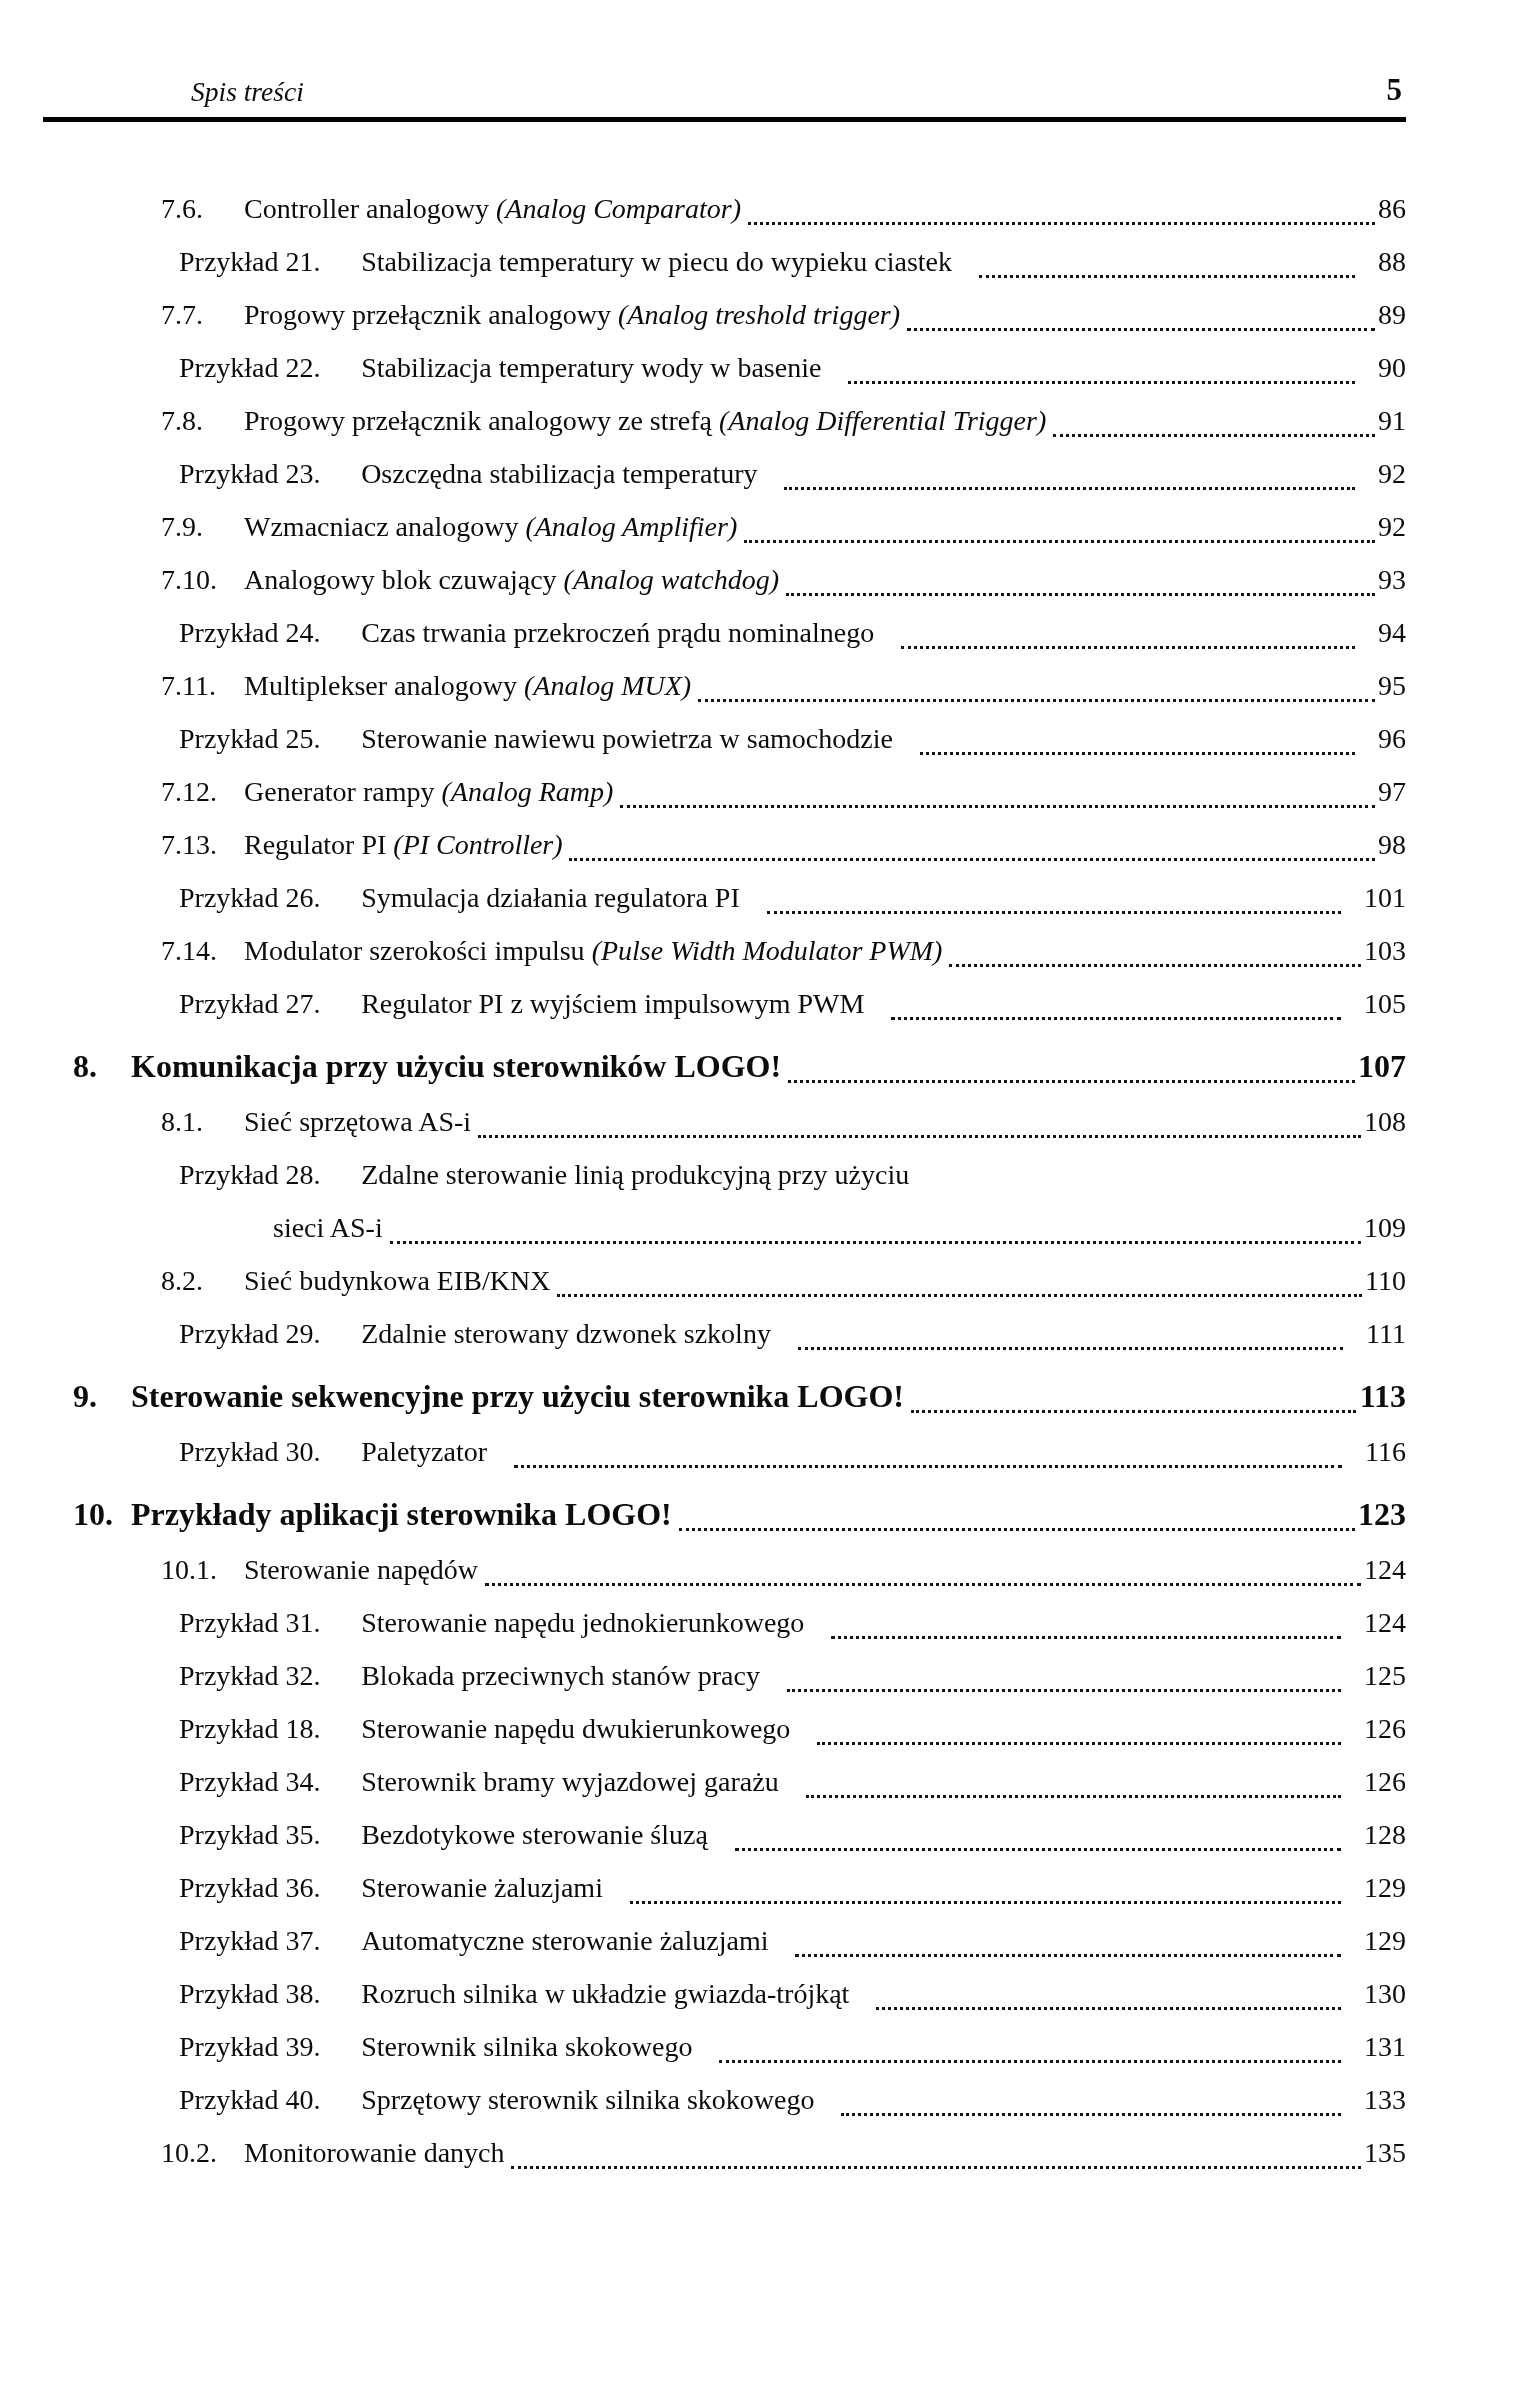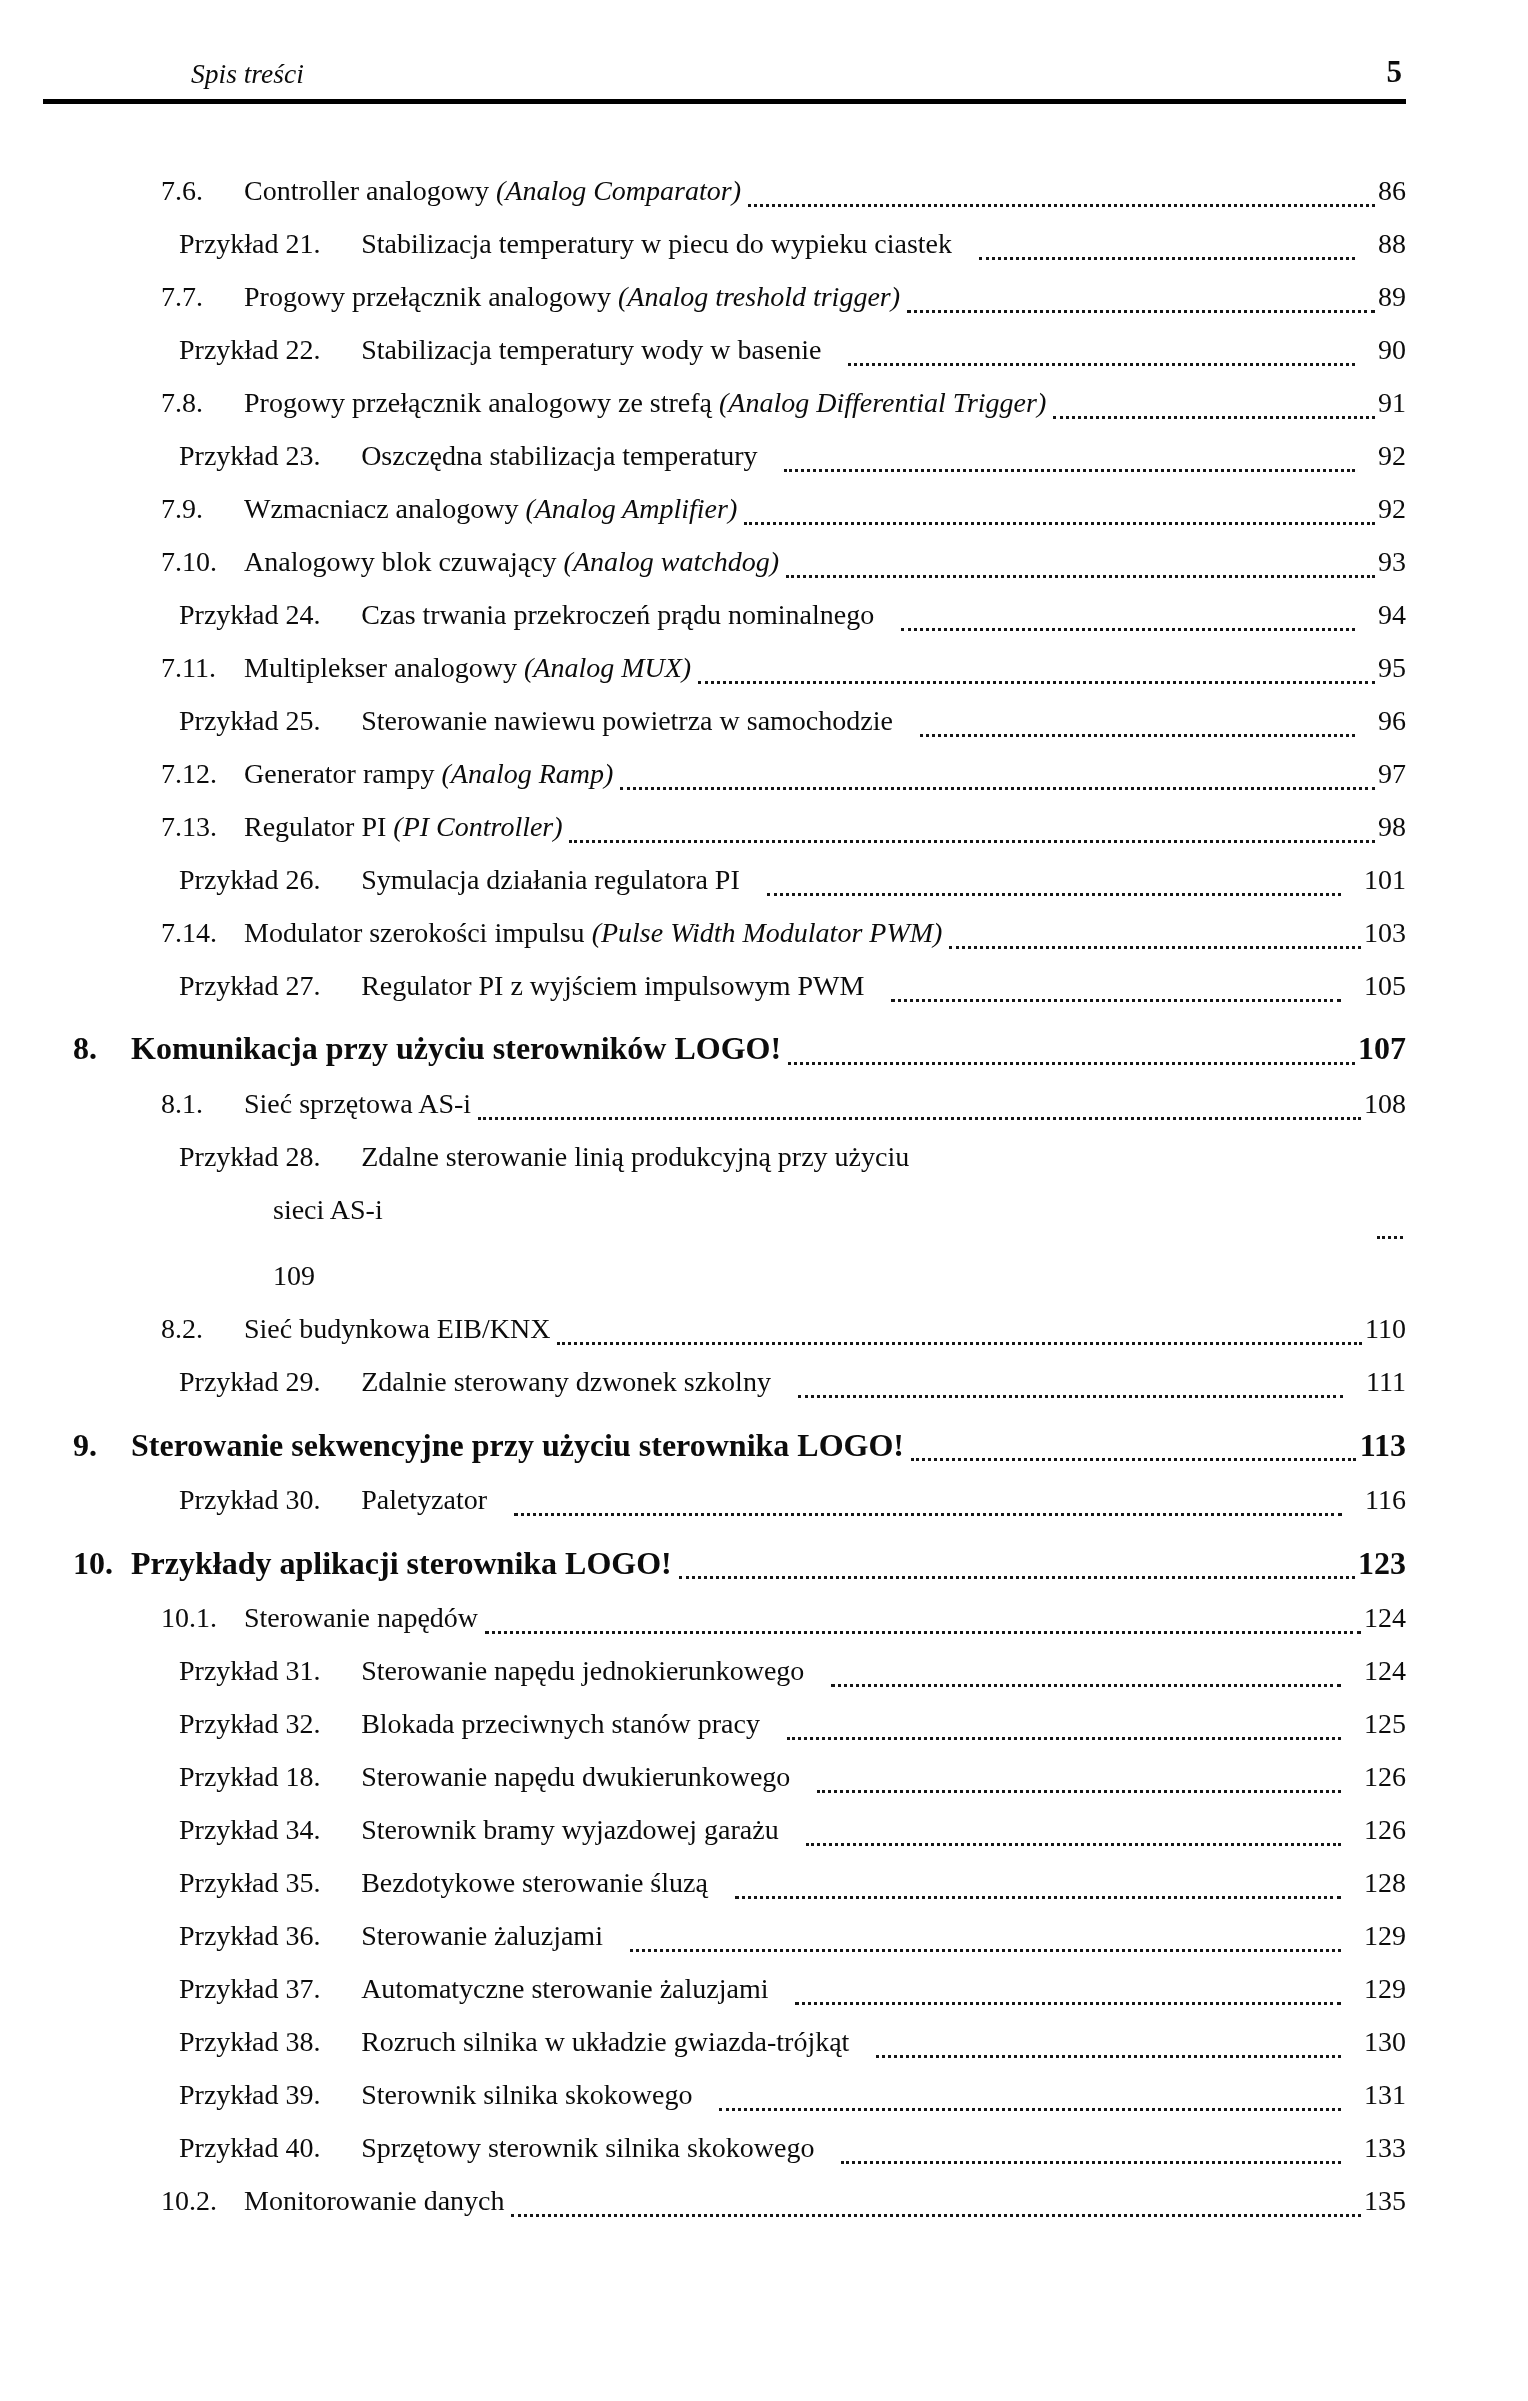--- a/index.html
+++ b/index.html
@@ -3,21 +3,21 @@
 <meta charset="utf-8">
 <style>
   html,body { margin:0; padding:0; }
   body {
     width:1529px; height:2401px;
     background:#ffffff;
     color:#0c0c0c;
     font-family:"Liberation Serif","DejaVu Serif",serif;
     overflow:hidden;
   }
-  .page-header { padding-top:56px; }
+  .page-header { padding-top:74px; }
   .header-inner {
     display:flex; justify-content:space-between; align-items:flex-end;
     padding-left:191px; padding-right:127px;
   }
   .header-title { font-style:italic; font-size:27.5px; line-height:1; }
   .header-page  { font-weight:bold; font-size:31px; line-height:1; }
   .header-rule  { height:5.1px; background:#000; margin:12px 123px 0 43px; }
 
   .toc { margin-top:60px; padding-right:123px; }
 
@@ -35,21 +35,21 @@
   .row.section .num { min-width:83px;margin-left:47px; }
 
   .row.chapter {
     padding-left:73px;
     font-weight:bold; font-size:32px;
     margin-top:10.3px; margin-bottom:1.7px;
   }
   .row.chapter .num { min-width:58px; }
 
   .row.example { padding-left:179px;gap:20px; }
-  .row.cont    { padding-left:273px;flex-direction:column; }
+  .row.cont    { padding-left:273px; }
 
   .leader {
     flex:1 1 auto;
     border-bottom:3.4px dotted #161616;
     align-self:flex-end;
     margin:0 3.4px 10.3px 6.9px;
     min-width:26px;
   }
   .page-num { flex:0 0 auto; }
 </style>

